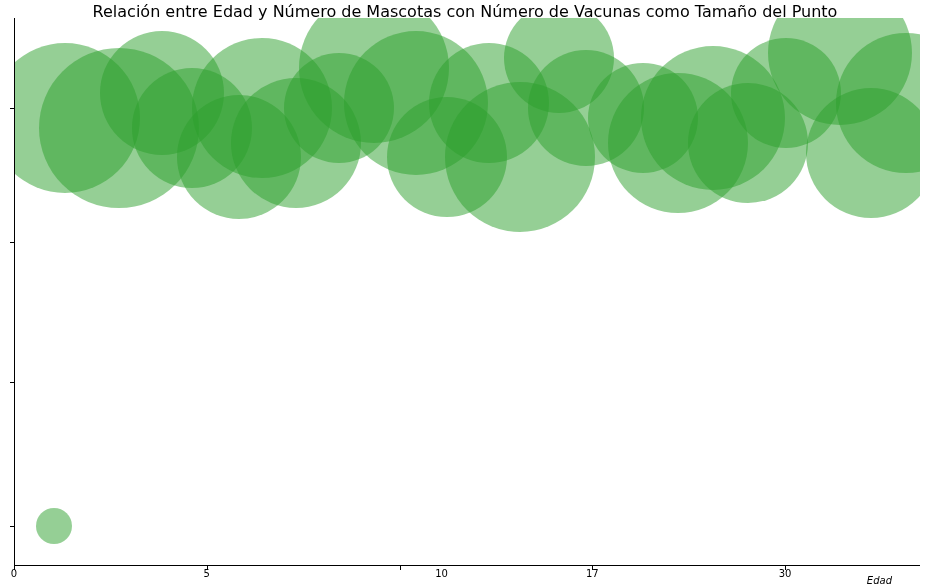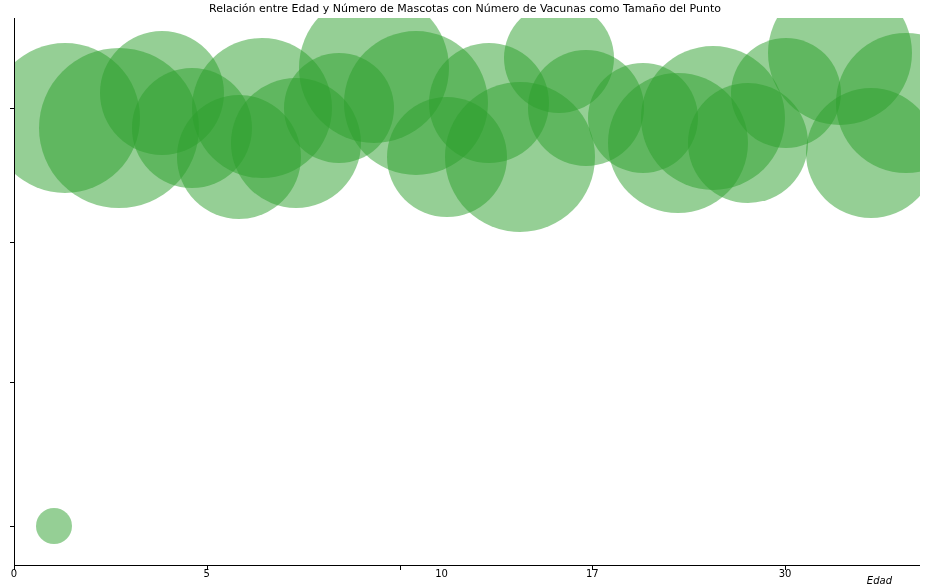--- a/index.html
+++ b/index.html
@@ -16,21 +16,21 @@
     position: relative;
     width: 930px;
     height: 588px;
   }
   .title {
     position: absolute;
     top: 2px;
     left: 0;
     width: 930px;
     text-align: center;
-    font-size: 11px;
+    font-size: 16px;
   }
   .plot {
     position: absolute;
     left: 14px;
     top: 18px;
     width: 906px;
     height: 548px;
     border-left: 1px solid #000;
     border-bottom: 1px solid #000;
     box-sizing: border-box;

